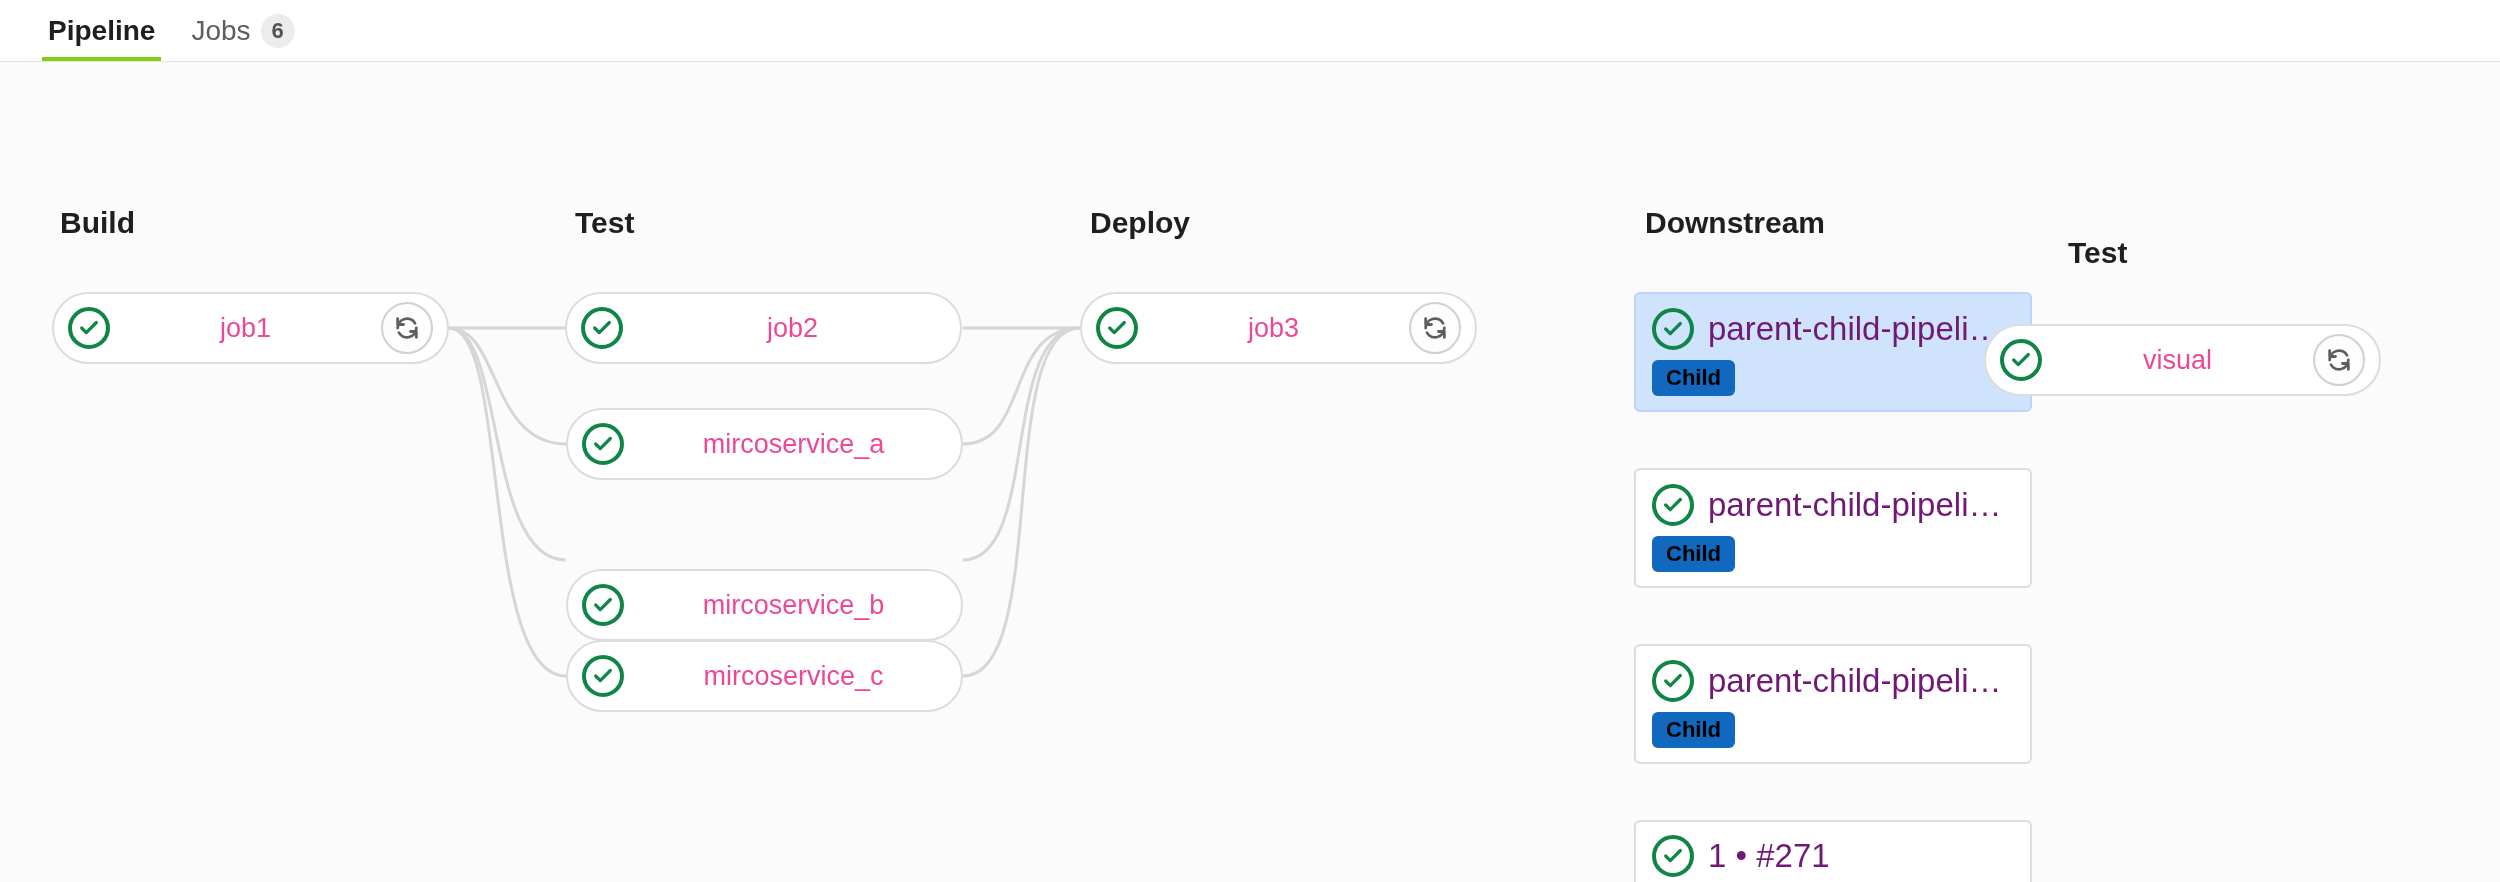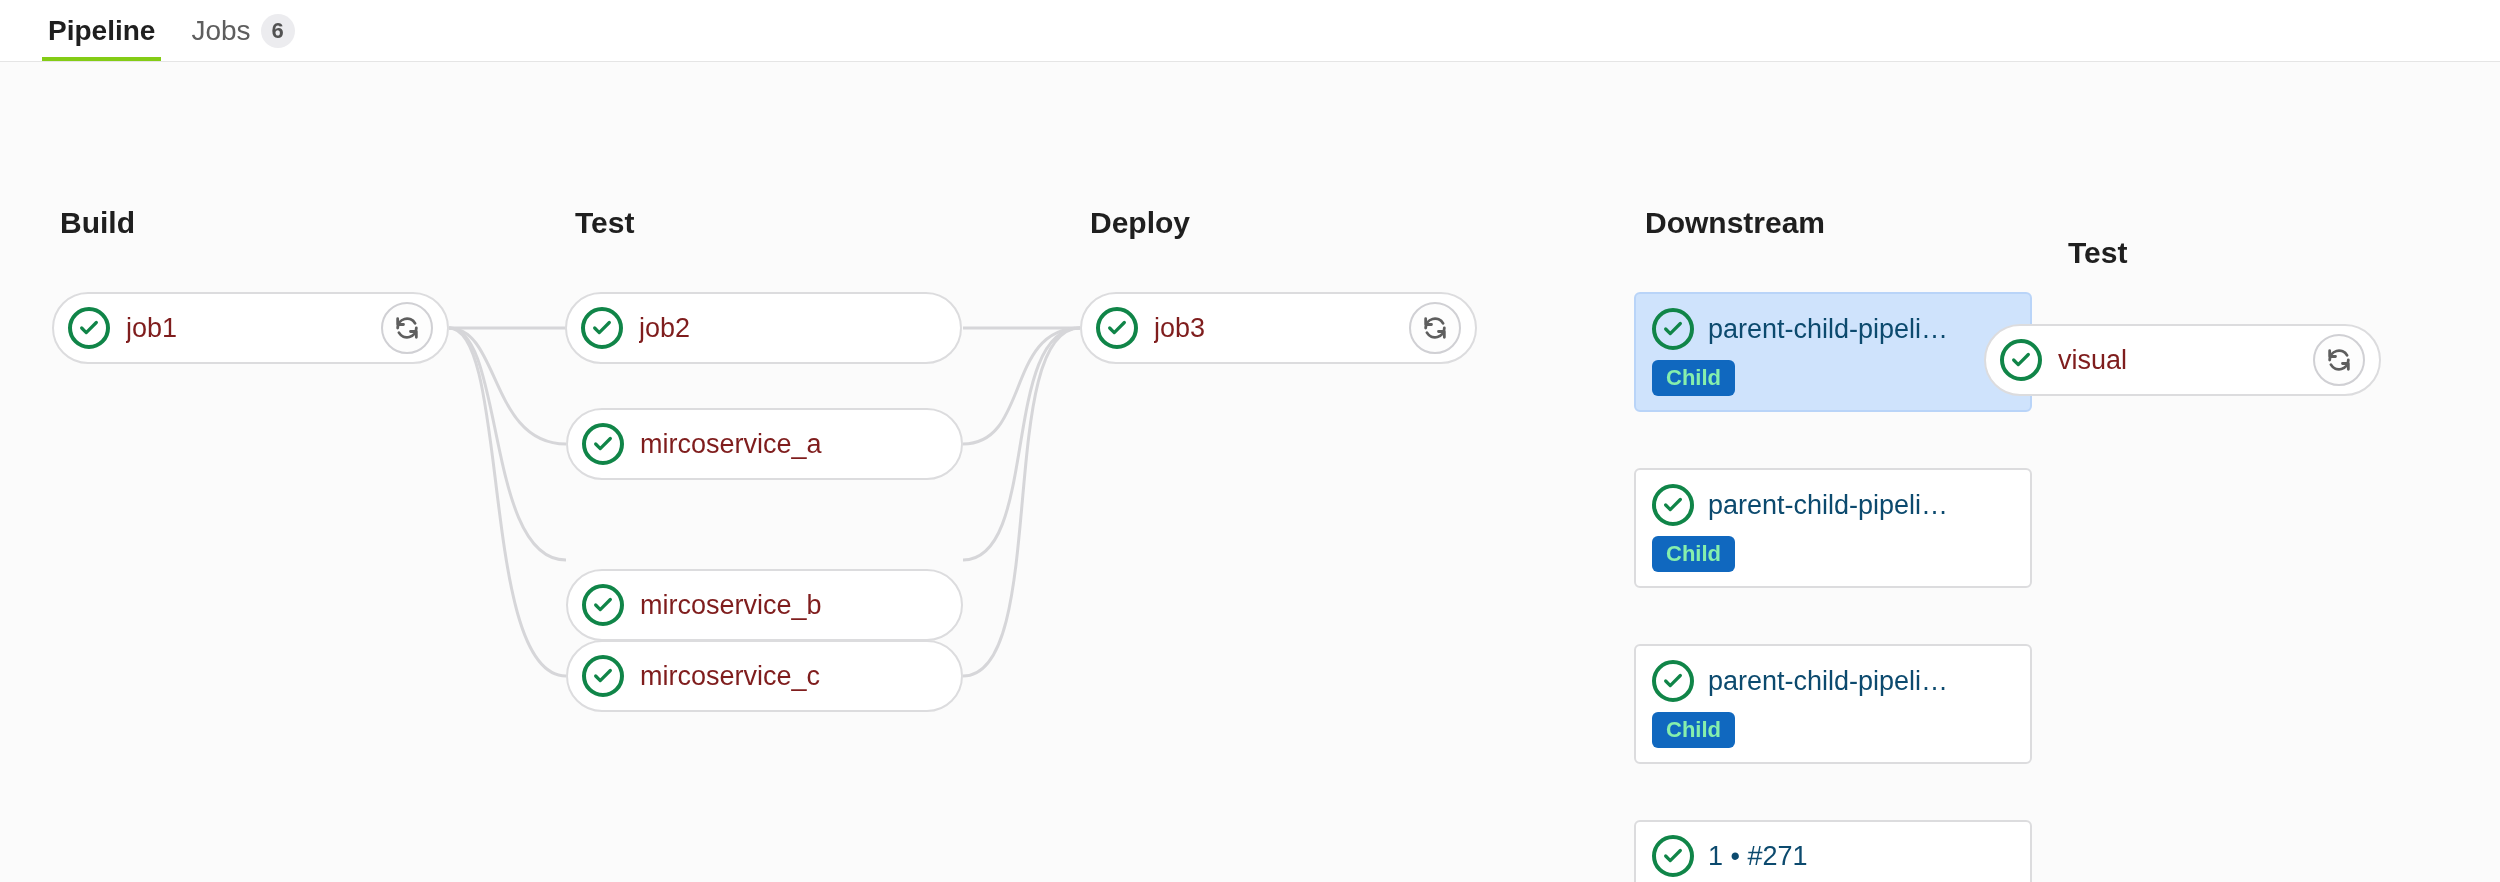--- a/index.html
+++ b/index.html
@@ -85,21 +85,22 @@
     border: 2px solid #dcdcde;
     border-radius: 36px;
     cursor: pointer;
   }
   .job .name {
     flex: 1;
     white-space: nowrap;
     overflow: hidden;
     text-overflow: ellipsis;
     font-size: 27px;
-    color: #7f1d1d;
+    color: #ec4899;
+    text-align: center;
   }
   .retry {
     display: flex; align-items: center; justify-content: center;
     width: 52px; height: 52px;
     border-radius: 50%;
     border: 2px solid #d0d0d4;
     background: #fdfdfd;
     cursor: pointer;
   }
   .retry svg { width: 28px; height: 28px; }
@@ -117,34 +118,34 @@
     border-radius: 6px;
     cursor: pointer;
   }
   .card.selected {
     background: #cfe3fc;
     border-color: #b9d4f8;
   }
   .card .toprow { display: flex; align-items: center; gap: 14px; width: 100%; }
   .card .cname {
     flex: 1;
-    font-size: 27px;
-    color: #0c4a6e;
+    font-size: 33px;
+    color: #701a75;
     white-space: nowrap;
     overflow: hidden;
     text-overflow: ellipsis;
   }
   .badge {
     display: inline-flex;
     align-items: center;
     height: 36px;
     padding: 0 14px;
     border-radius: 6px;
     background: #1068bf;
-    color: #86efac;
+    color: #000000;
     font-size: 22px;
     font-weight: 600;
   }
 
   
   .status {
     width: 42px; height: 42px; flex: 0 0 42px;
     border-radius: 50%;
     border: 4px solid #108548;
     display: flex; align-items: center; justify-content: center;

